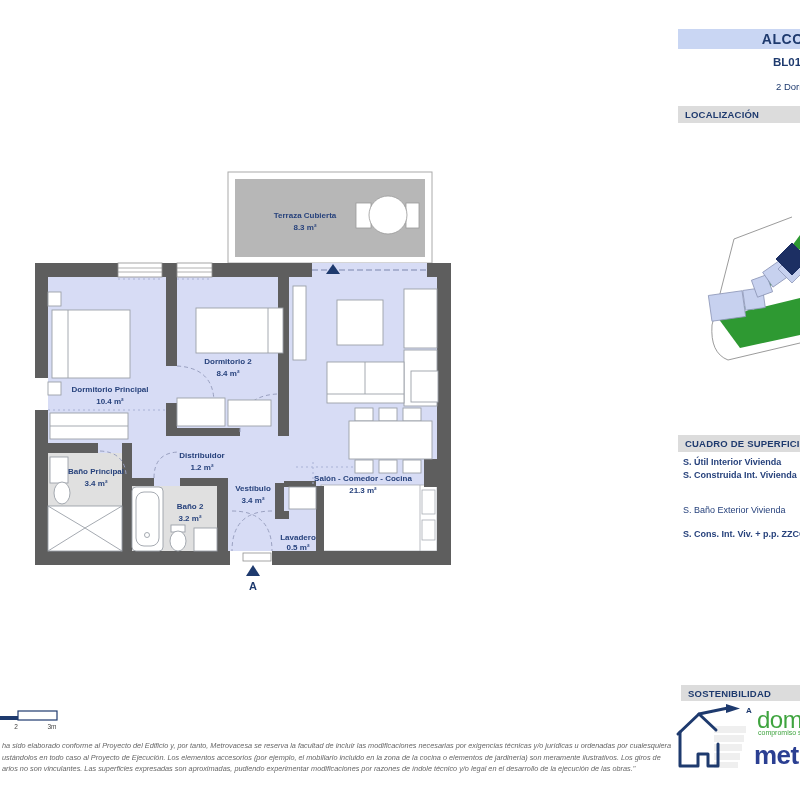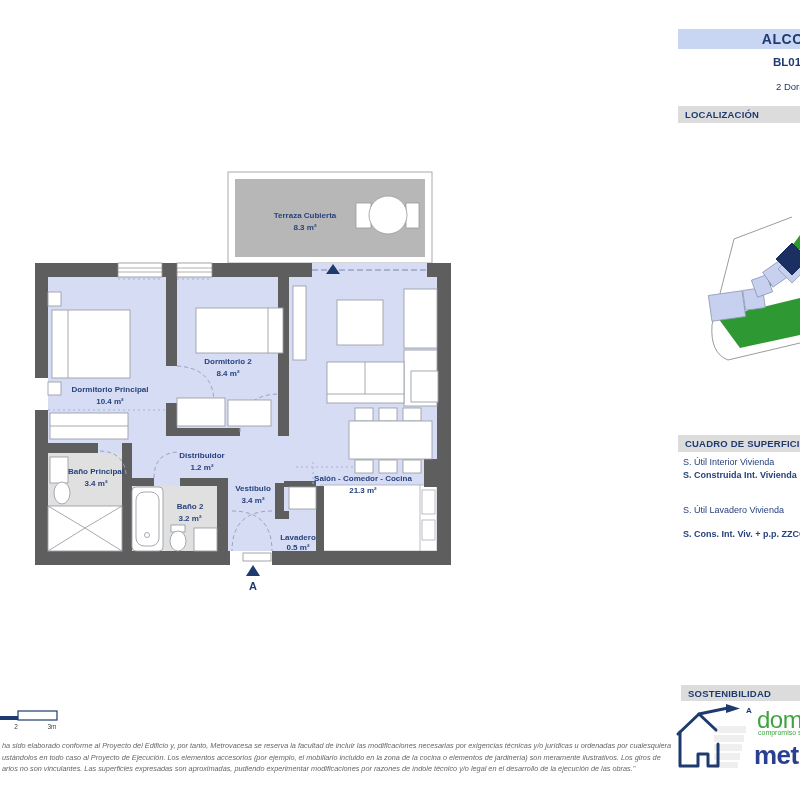--- a/index.html
+++ b/index.html
@@ -208,23 +208,23 @@
       <text class="room-area" x="363" y="493">21.3 m²</text>
     </g>
 
     <g>
       <polygon points="246,576 260,576 253,565" fill="#1E3A6E"></polygon>
       <text class="entrance-letter" x="253" y="590">A</text>
     </g>
   </svg>
 
   <div class="abs bar" id="surfaces-bar">CUADRO DE SUPERFICIES</div>
-  <div class="abs surf-row" style="top:457px;">S. Útil Interior Vivienda</div>
+  <div class="abs surf-row" style="top:457px;font-weight:bold;">S. Útil Interior Vivienda</div>
   <div class="abs surf-row b" style="top:470px;">S. Construida Int. Vivienda</div>
-  <div class="abs surf-row" style="top:505px;">S. Útil Lavadero Vivienda</div>
+  <div class="abs surf-row" style="top:505px;">S. Baño Exterior Vivienda</div>
   <div class="abs surf-row b" style="top:529px;">S. Cons. Int. Viv. + p.p. ZZCC</div>
 
   <div class="abs bar" id="sostenibilidad-bar">SOSTENIBILIDAD</div>
 
   <svg class="abs" style="left:666px;top:702px;" width="110" height="74" viewBox="0 0 110 74">
     <g fill="#EFEFEF">
       <rect x="48" y="24" width="32" height="7"></rect>
       <rect x="48" y="33" width="30" height="7"></rect>
       <rect x="48" y="42" width="28" height="7"></rect>
       <rect x="48" y="51" width="26" height="7"></rect>

